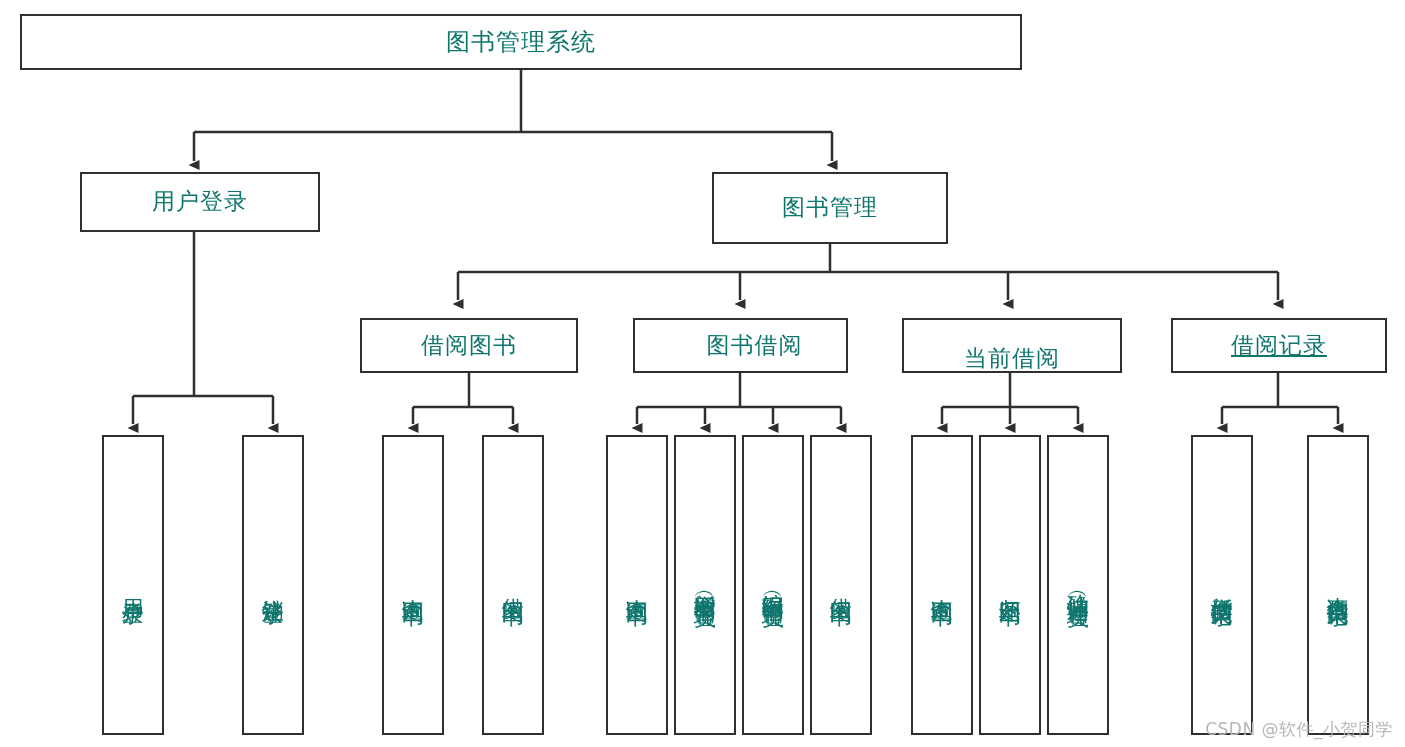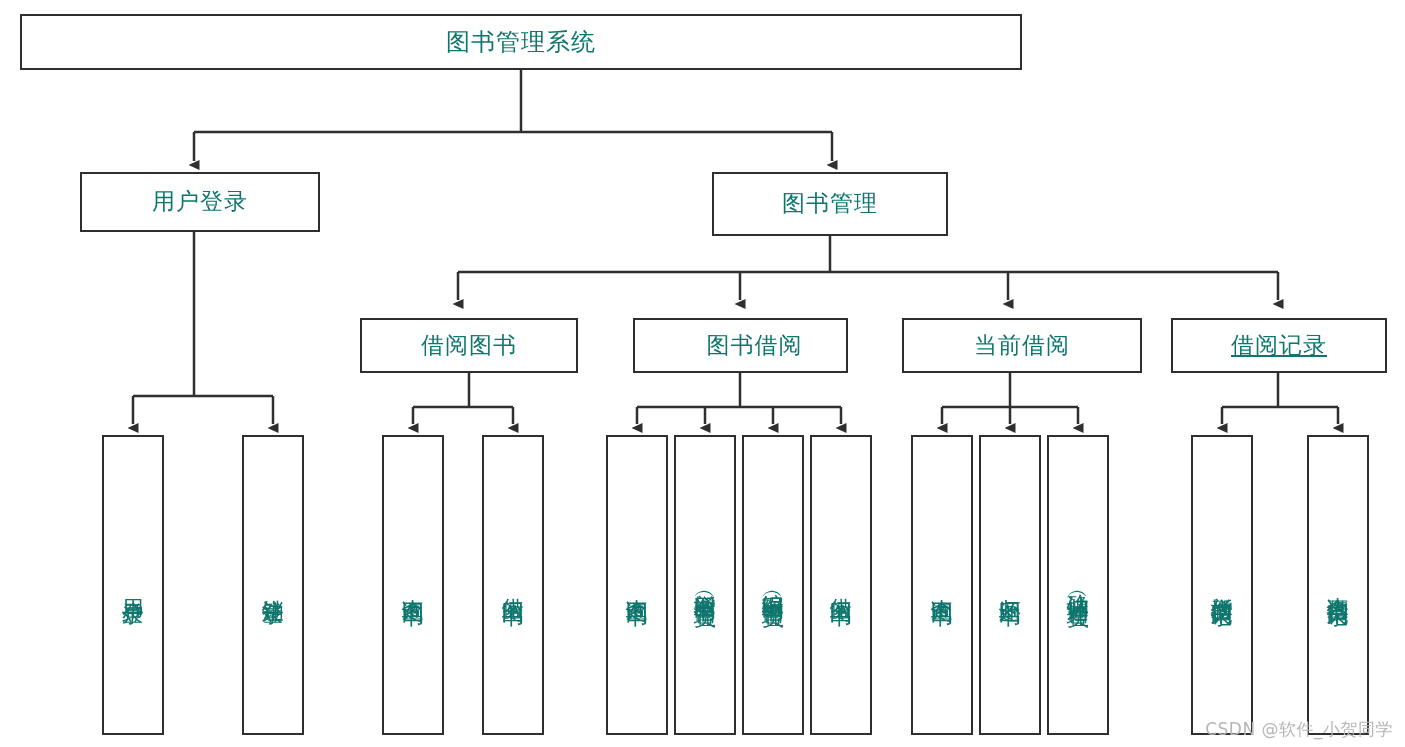--- a/index.html
+++ b/index.html
@@ -130,33 +130,33 @@
   </svg>
 
   <div class="node horizontal root" style="left:20px; top:14px; width:1002px; height:56px;">
     <span class="node-label">图书管理系统</span>
   </div>
 
   <div class="node horizontal" style="left:80px; top:172px; width:240px; height:60px;">
     <span class="node-label">用户登录</span>
   </div>
 
-  <div class="node horizontal" style="left:712px; top:172px; width:236px; height:64px;">
+  <div class="node horizontal" style="left:712px; top:172px; width:236px; height:72px;">
     <span class="node-label">图书管理</span>
   </div>
 
   <div class="node horizontal" style="left:360px; top:318px; width:218px; height:55px;">
     <span class="node-label">借阅图书</span>
   </div>
 
   <div class="node horizontal" style="left:633px; top:318px; width:215px; height:55px;padding-left:28px;">
     <span class="node-label">图书借阅</span>
   </div>
 
-  <div class="node horizontal" style="left:902px; top:318px; width:240px; height:55px;">
+  <div class="node horizontal" style="left:902px; top:318px; width:220px; height:55px;align-items:flex-end;">
     <span class="node-label">当前借阅</span>
   </div>
 
   <div class="node horizontal" style="left:1171px; top:318px; width:216px; height:55px;text-decoration:underline;">
     <span class="node-label">借阅记录</span>
   </div>
 
   <div class="node vertical" style="left:102px; top:435px; width:62px; height:300px;">
     <span class="node-label">用户登录</span>
   </div>

